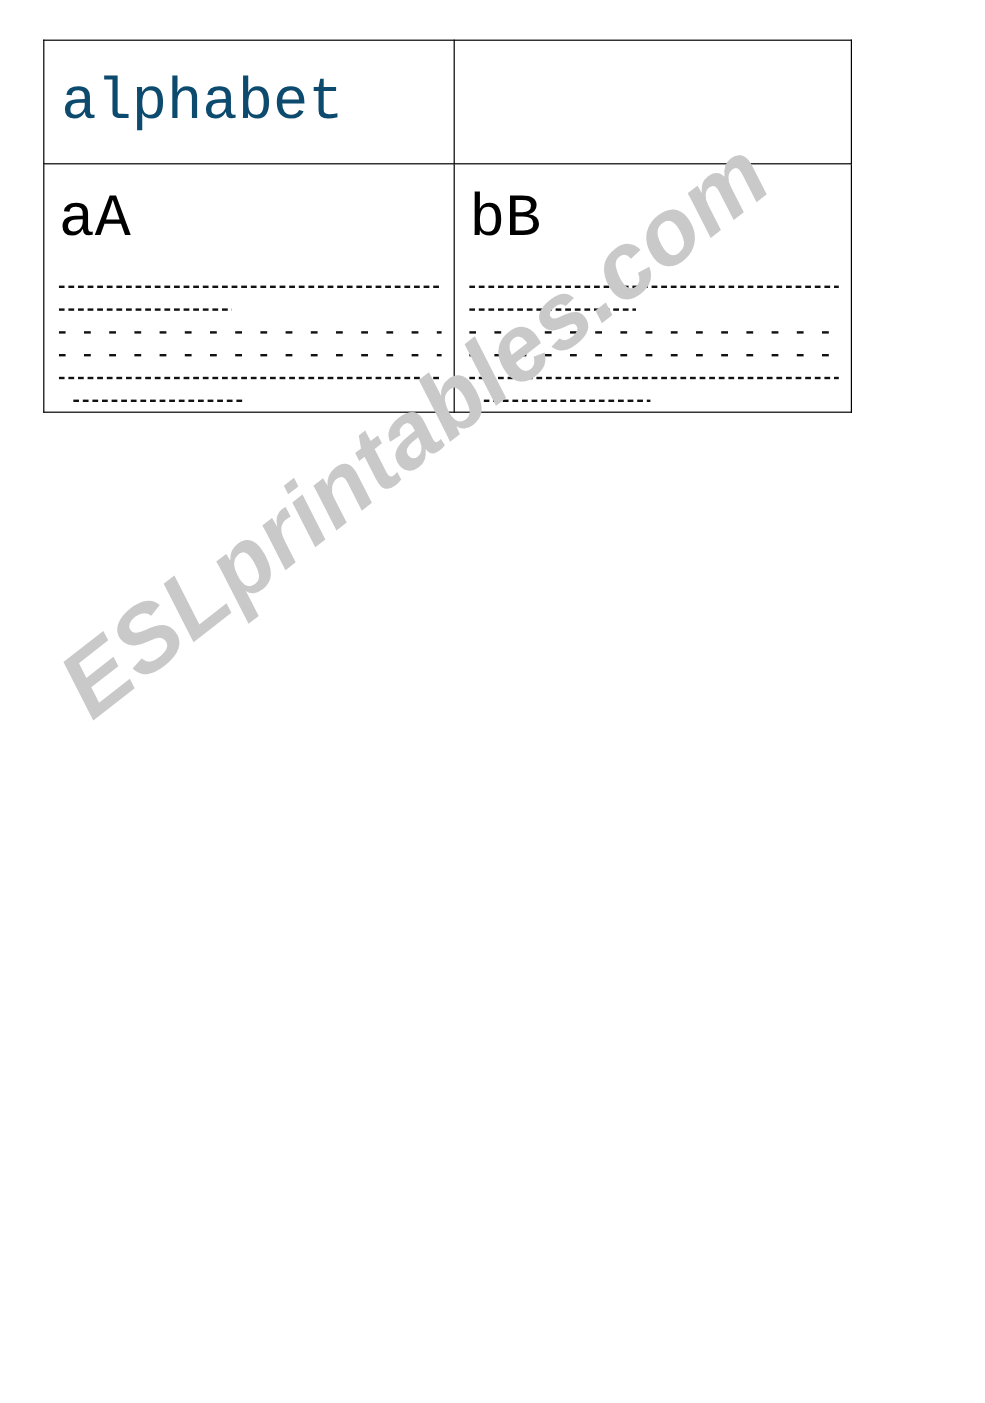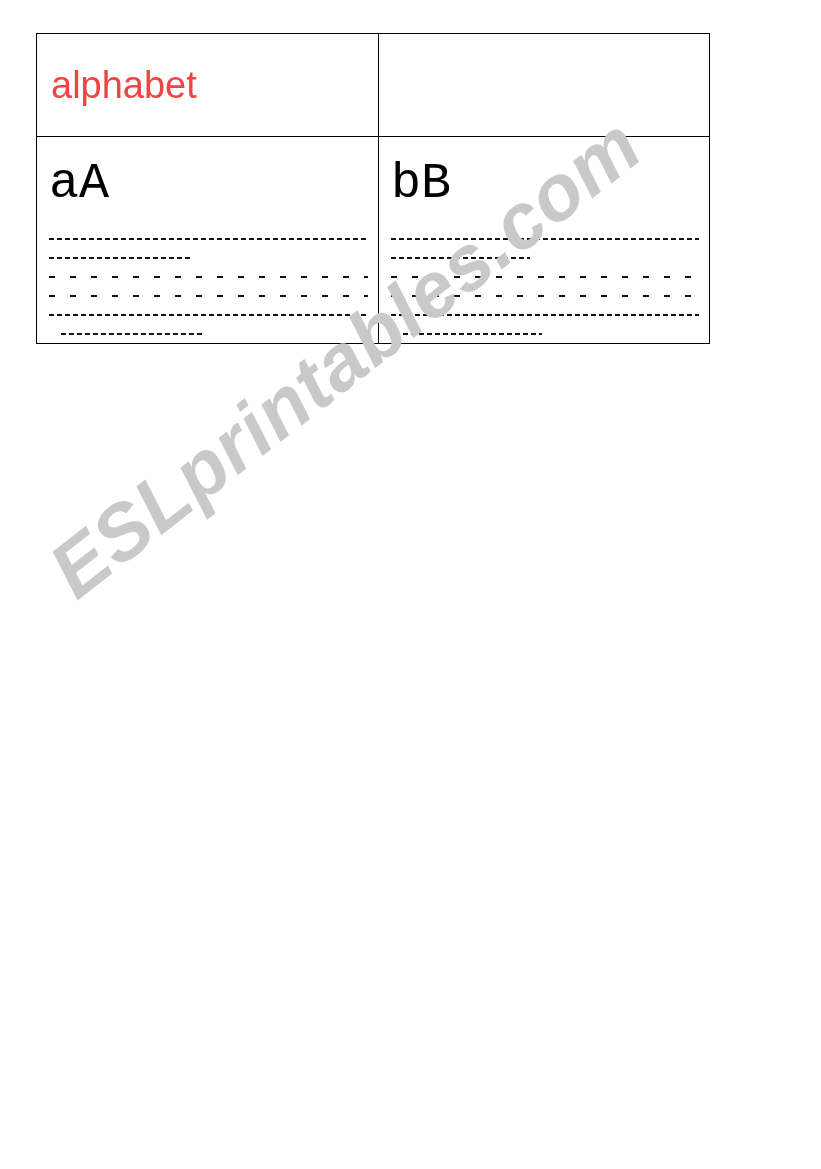--- a/index.html
+++ b/index.html
@@ -65,25 +65,25 @@
   #alphabet-table td.col-left { width: 341px; }
   #alphabet-table td.col-right { width: 330px; }
 
   
   tr.header-row td {
     height: 102px;
     background: #b4b4b4;
   }
   .header-title {
     display: block;
-    font-size: 38px;
+    font-size: 49px;
     line-height: 102px;
     padding-left: 14px;
-    color: #ef4444;
-    font-family: Liberation Sans, sans-serif;
+    color: #0c4a6e;
+    font-family: Liberation Mono, monospace;
     white-space: nowrap;
   }
   .header-empty {
     display: block;
     height: 102px;
   }
 
   
   tr.letter-row td { height: 206px; }
   .cell-inner {

